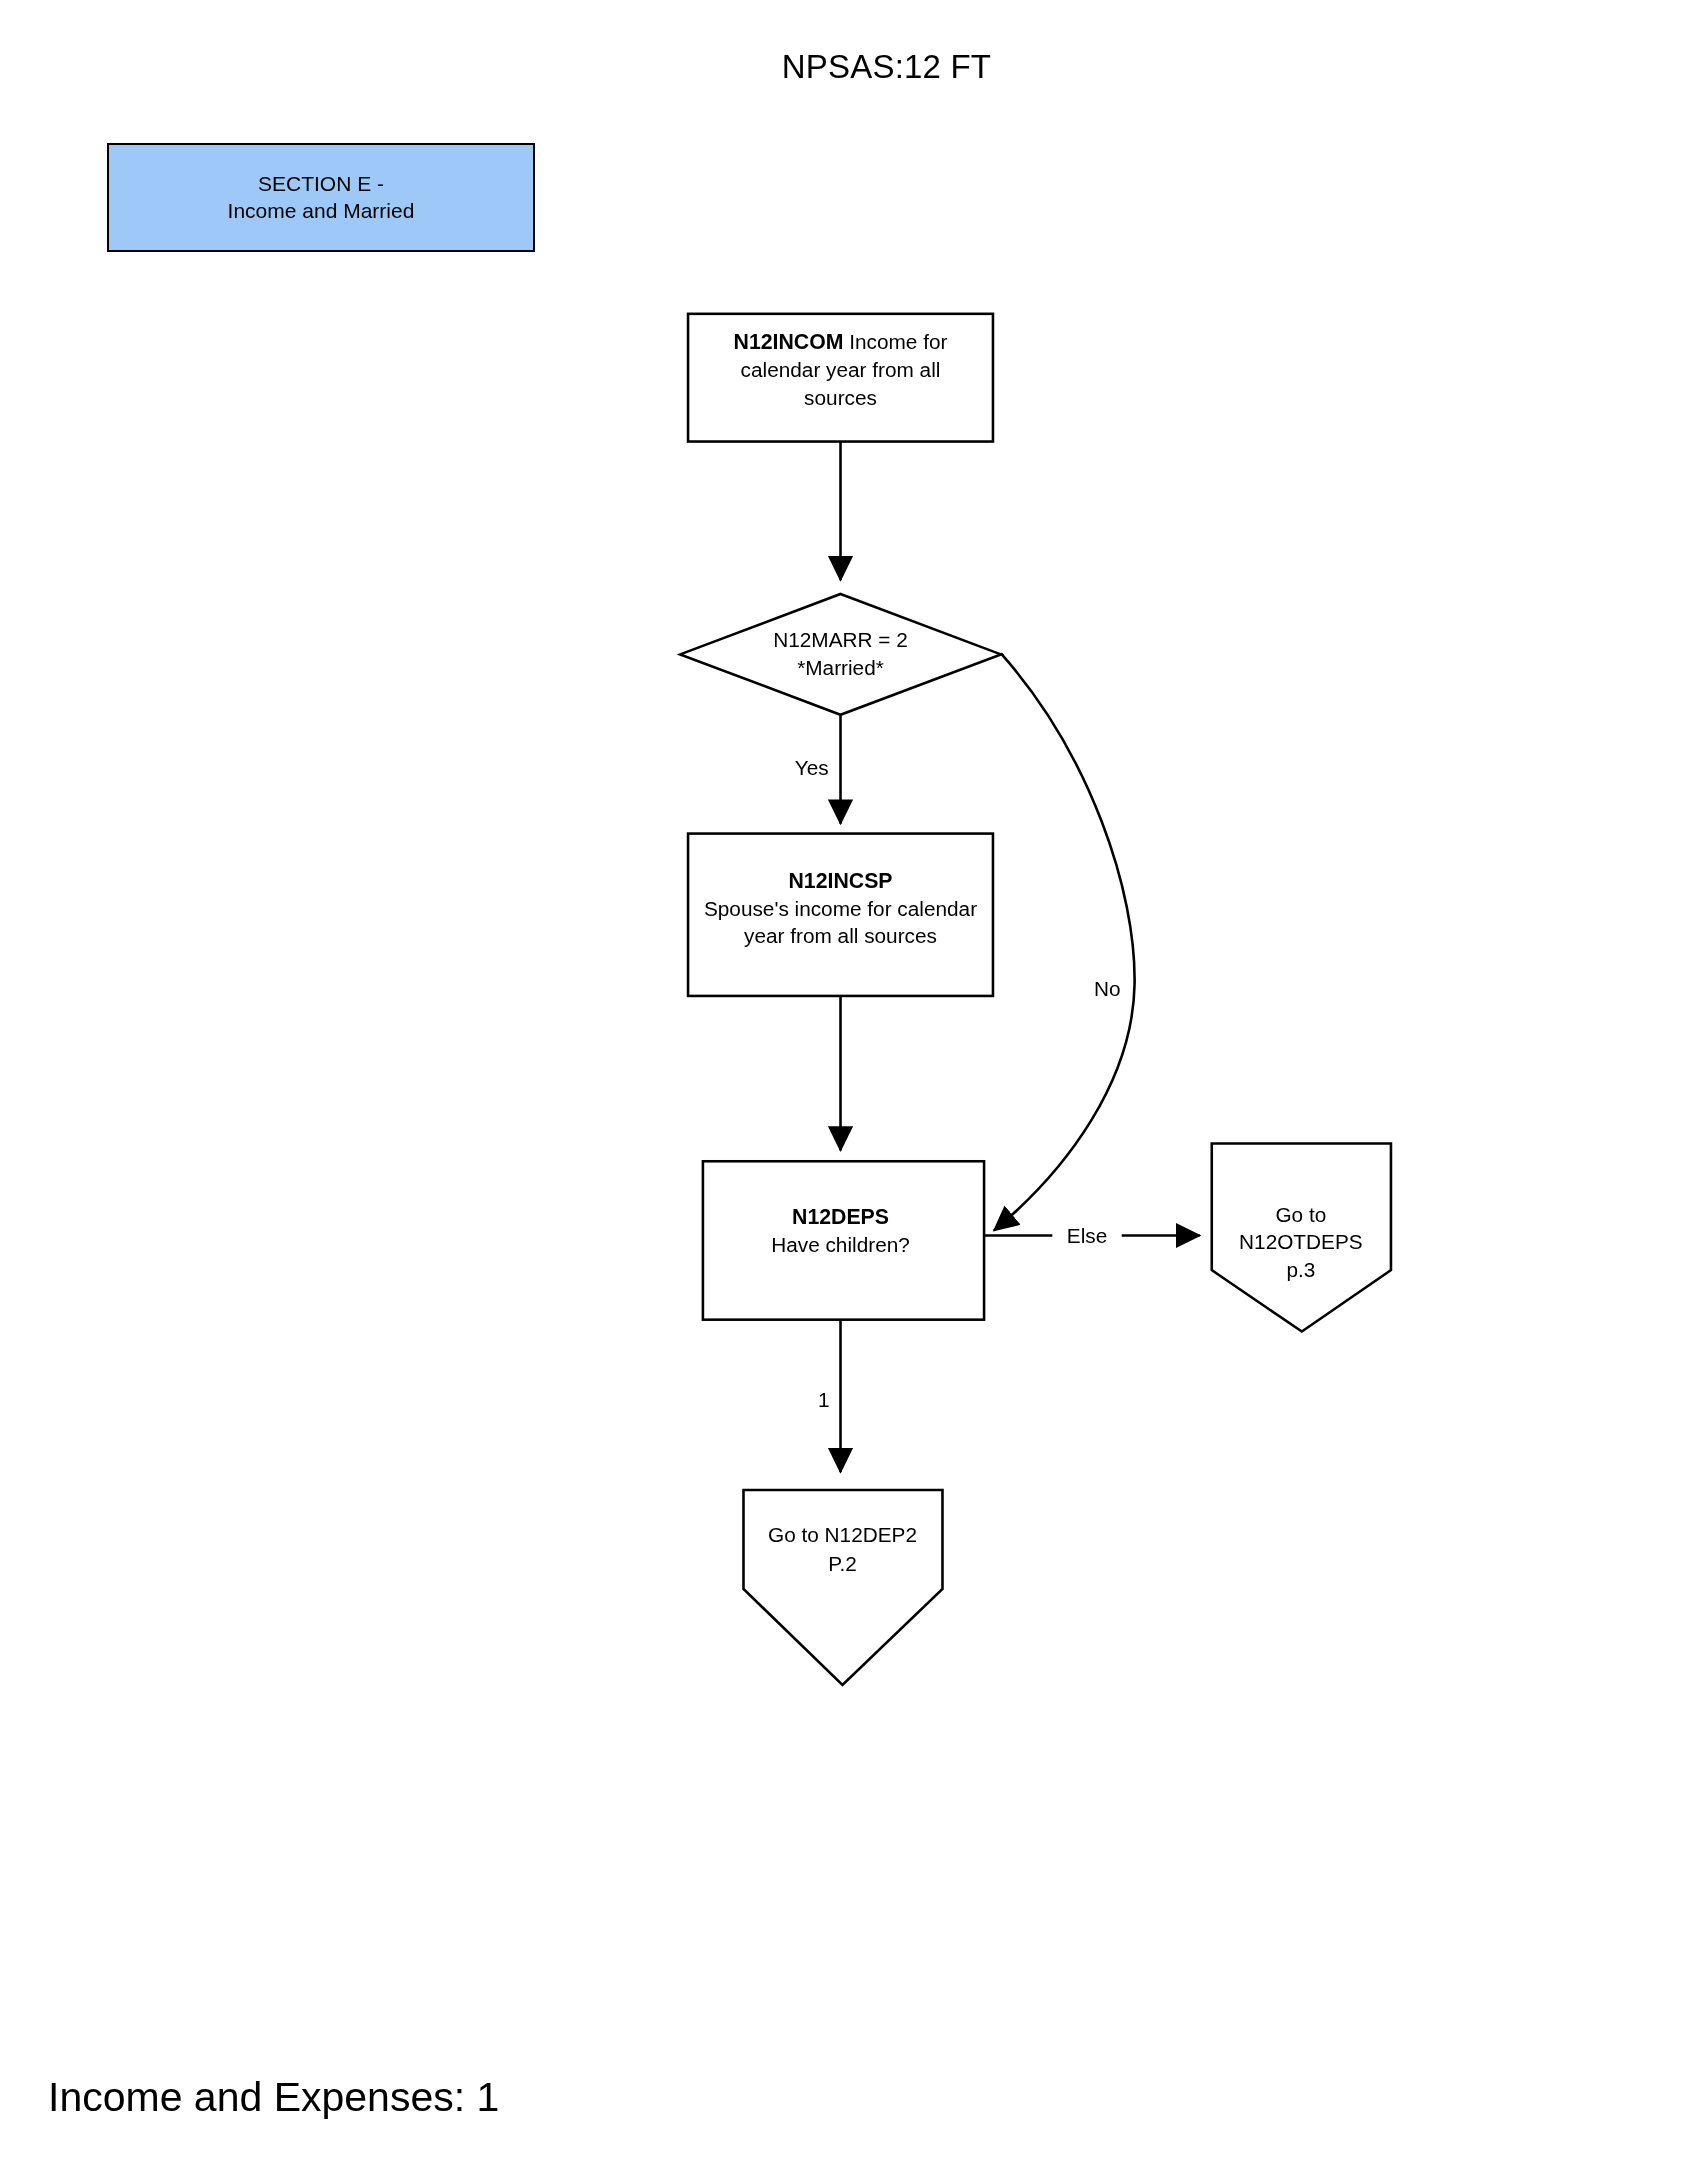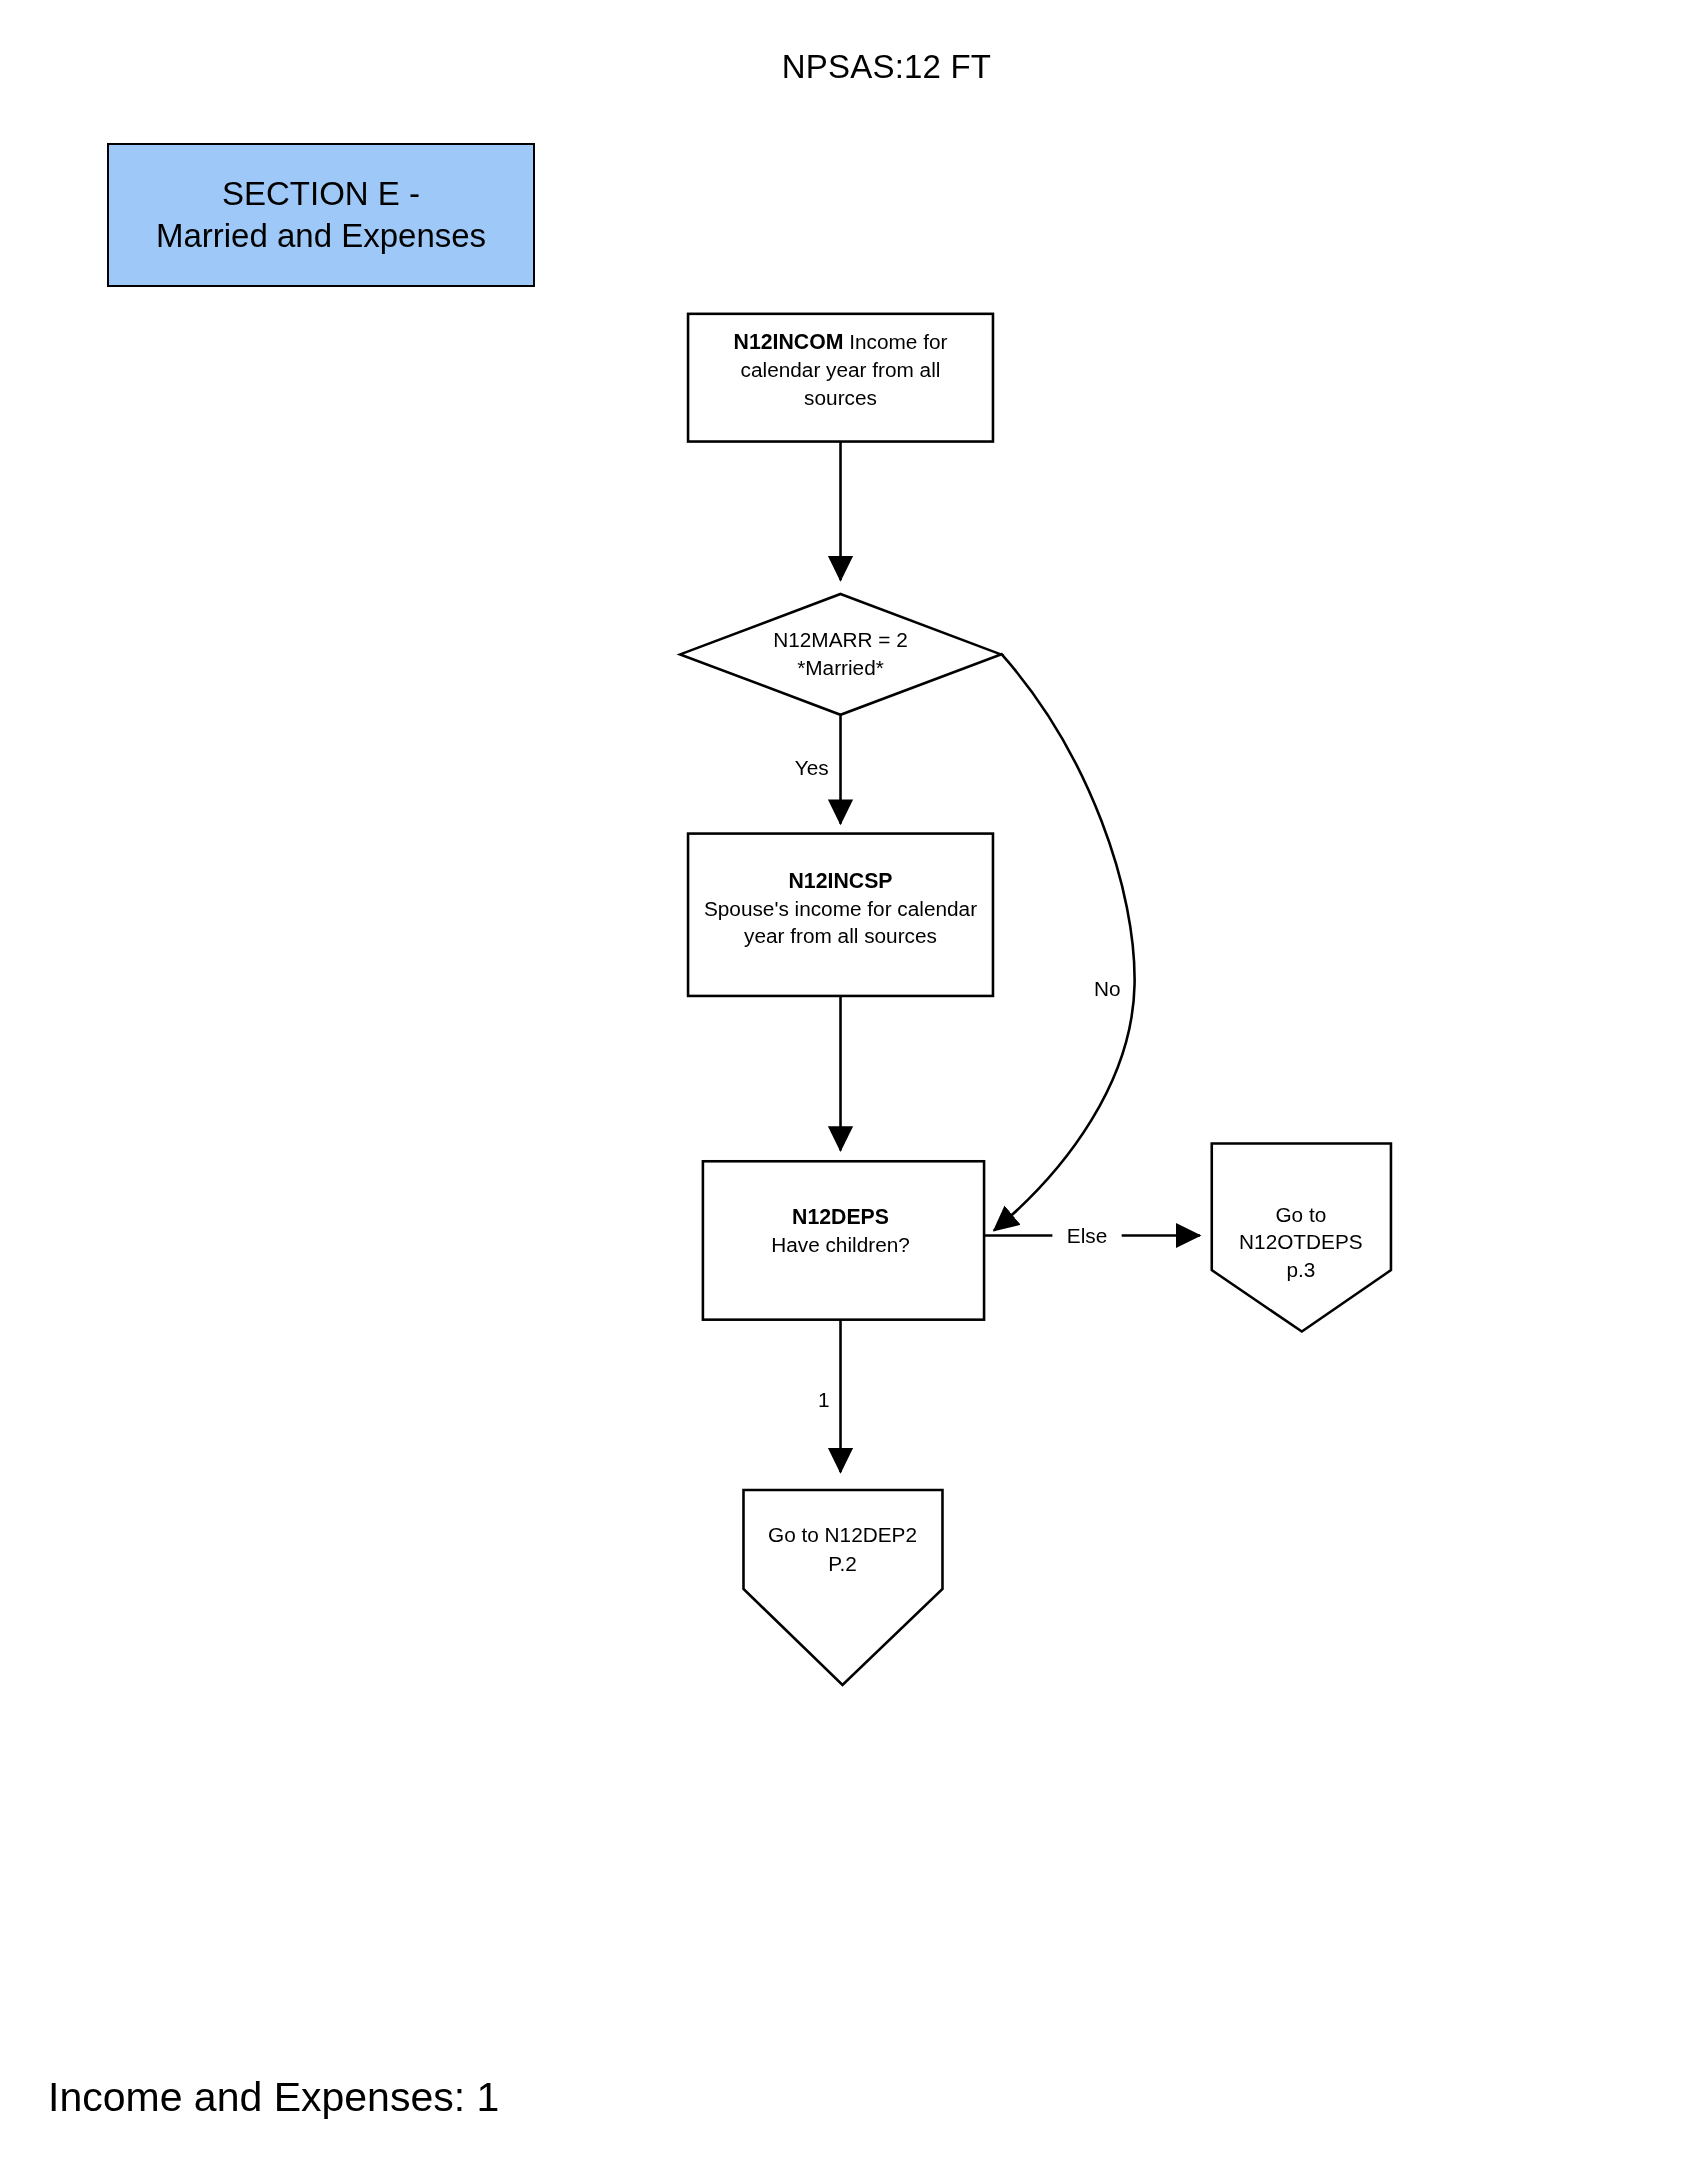--- a/index.html
+++ b/index.html
@@ -35,29 +35,29 @@
     color: #000;
     padding-left: 45px;
   }
 
   
   .section-banner {
     position: absolute;
     left: 107px;
     top: 143px;
     width: 428px;
-    height: 144px;
+    height: 109px;
     box-sizing: border-box;
     border: 2px solid #000000;
     display: flex;
     flex-direction: column;
     align-items: center;
     justify-content: center;
     text-align: right;
-    font-size: 33px;
+    font-size: 21px;
     line-height: 1.28;
     color: #000;
   }
   .section-banner .ln { display: block; white-space: nowrap; }
 
   
   .doc-footer {
     position: absolute;
     left: 48px;
     top: 2074px;
@@ -87,21 +87,21 @@
 </style>
 </head>
 <body>
 
 <div class="page">
 
   <div class="doc-header">NPSAS:12 FT</div>
 
   <div class="section-banner" style="background:#9DC8F7;">
     <span class="ln">SECTION E -</span>
-    <span class="ln">Married and Expenses</span>
+    <span class="ln">Income and Married</span>
   </div>
 
   <svg class="flow" viewBox="0 0 1700 2200" xmlns="http://www.w3.org/2000/svg">
     <defs>
       <marker id="arrowFilled" markerWidth="11" markerHeight="11" refX="9.4" refY="5.5" orient="auto" markerUnits="strokeWidth">
         <path d="M0,0.6 L10,5.5 L0,10.4 z" fill="#000000"></path>
       </marker>
     </defs>
 
     <g>

